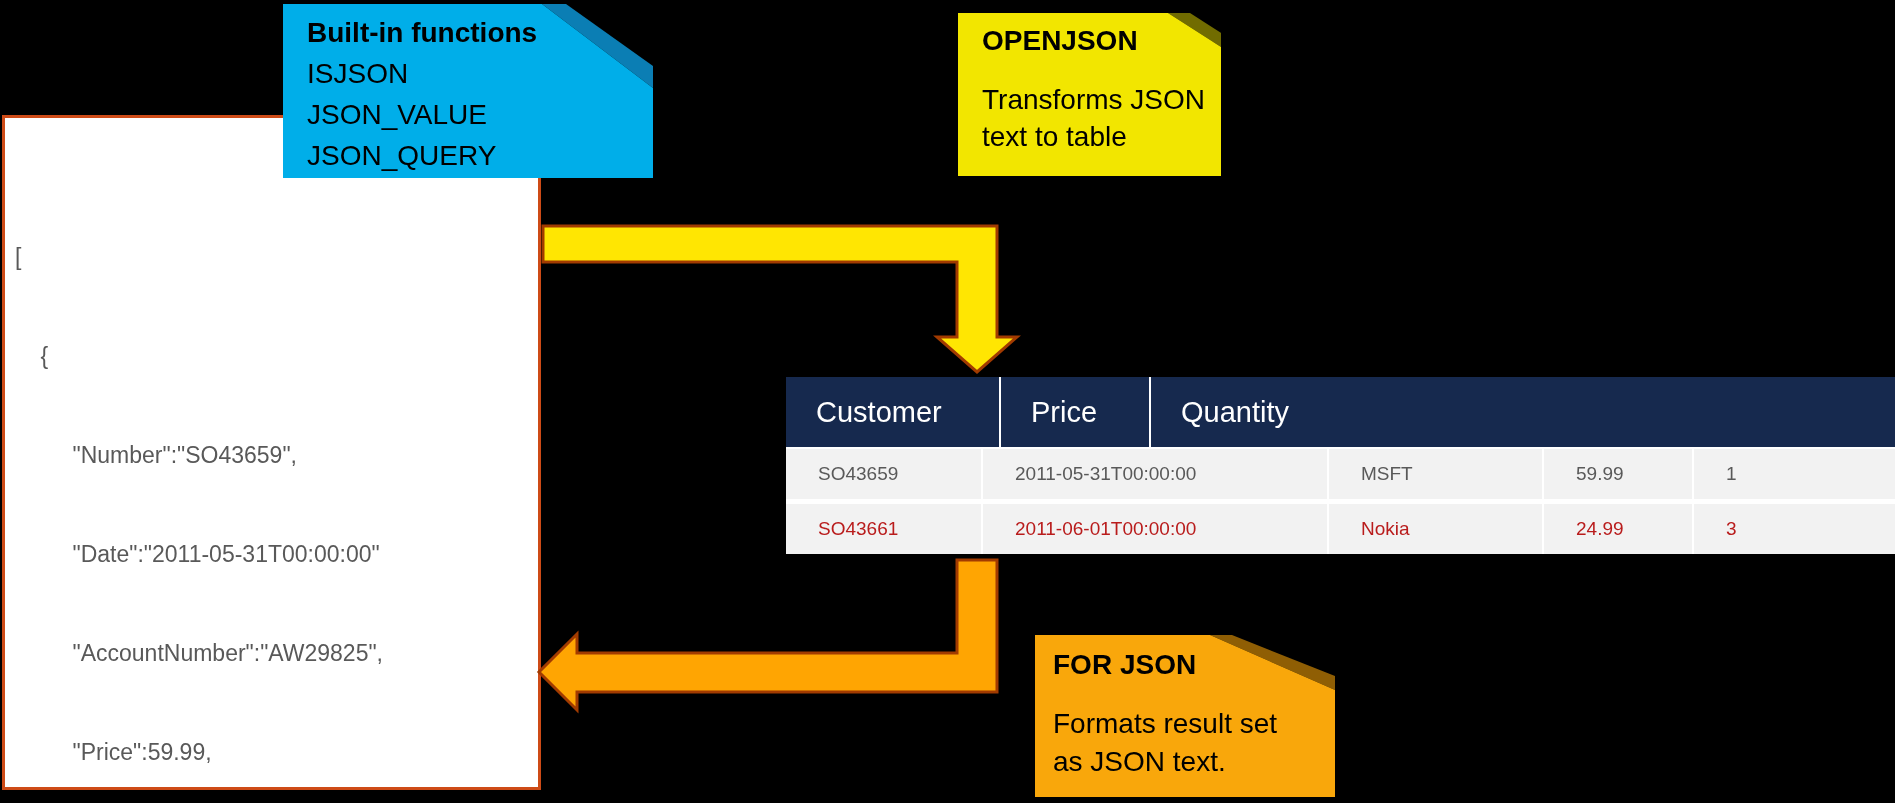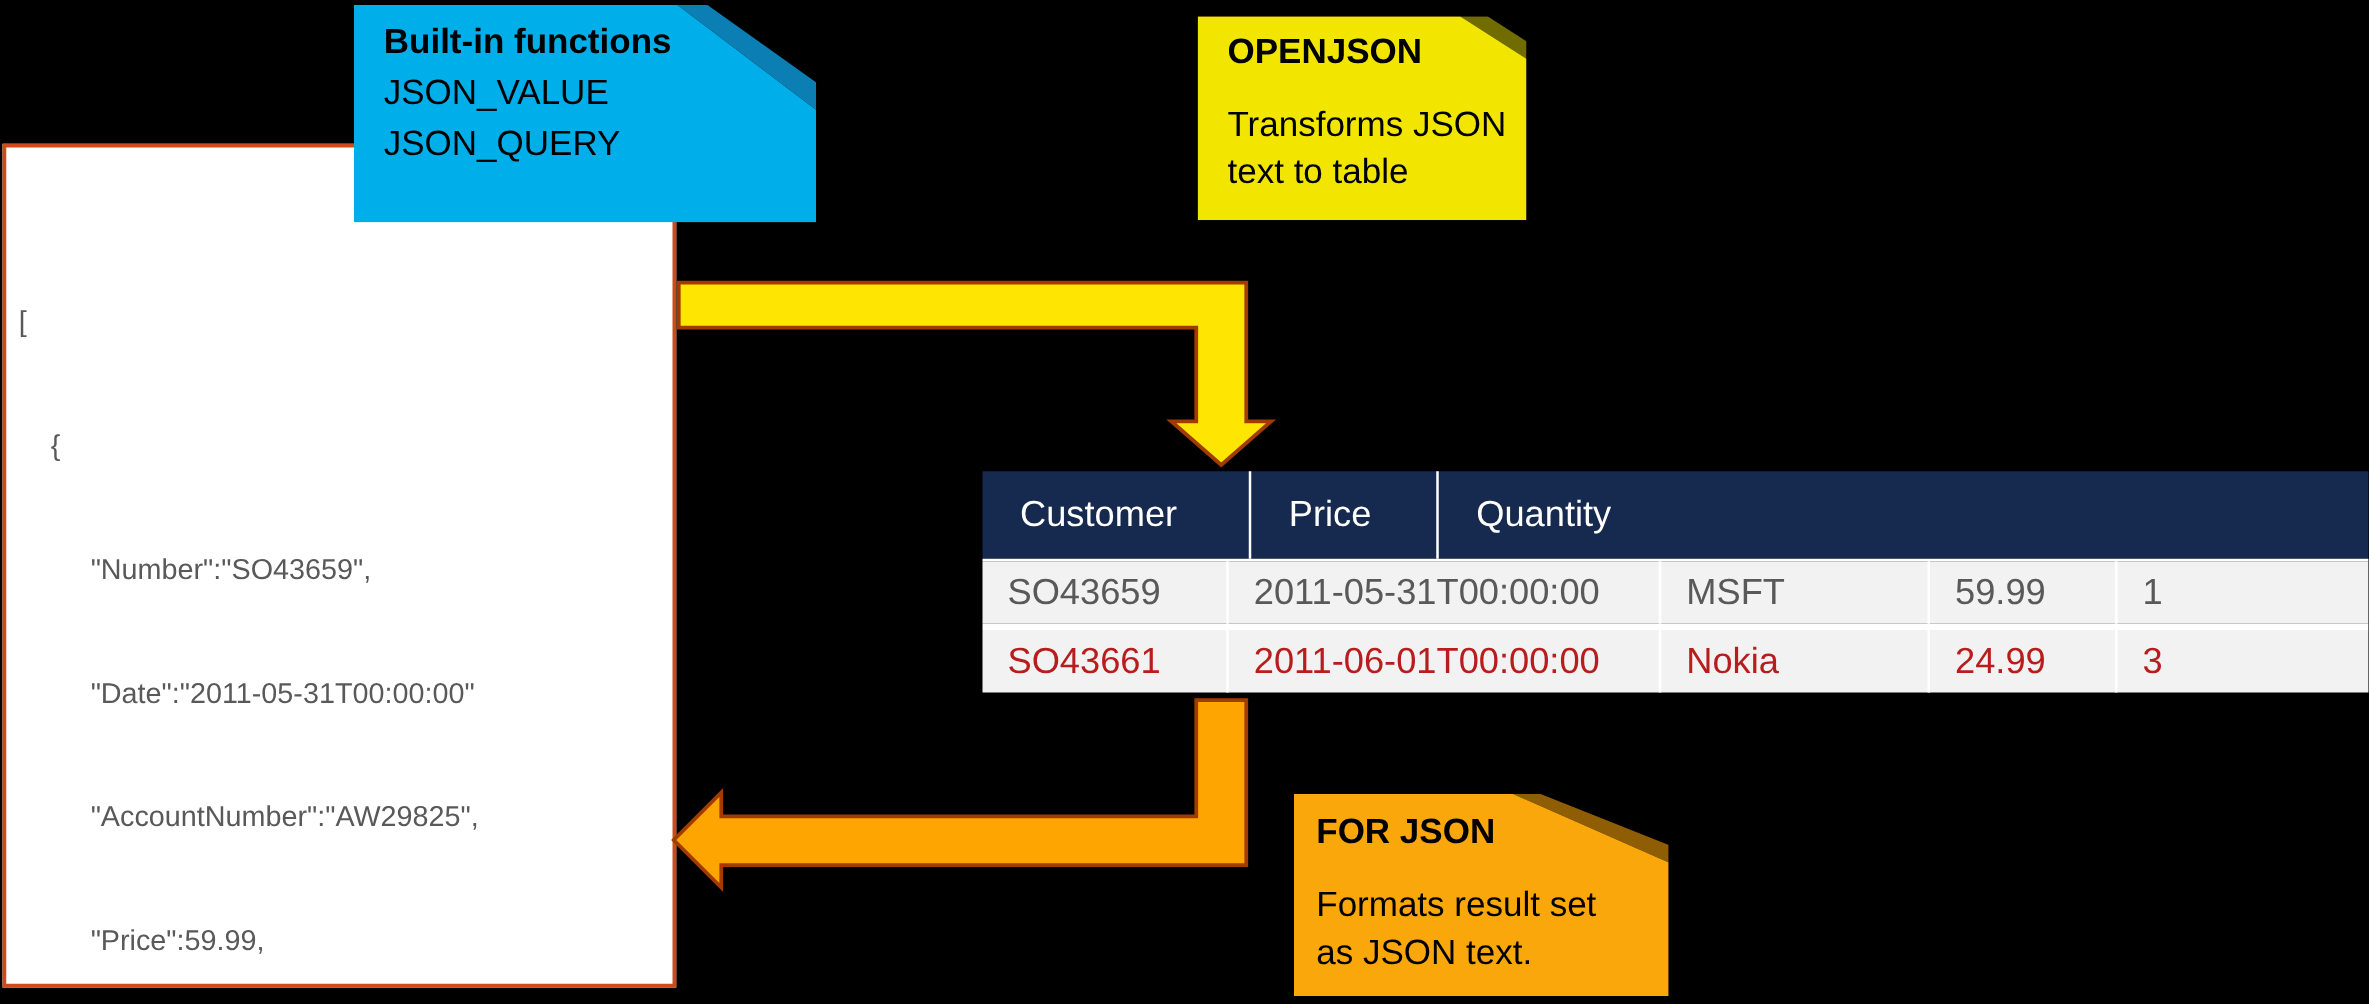--- a/index.html
+++ b/index.html
@@ -47,22 +47,22 @@
   
   #result-table { position:absolute; left:786px; top:377px; width:1109px; }
   .t-row { display:flex; }
   .t-cell { overflow:hidden; white-space:nowrap; }
   .t-head .t-cell {
     height:70px; line-height:70px; padding-left:30px;
     font-size:29px; border-right:2px solid #fff;
   }
   .t-head .t-cell:last-child { border-right:none; }
   .t-body-row .t-cell {
-    height:50px; line-height:50px; padding-left:20px;
-    font-size:29px; border-right:2px solid #fff;
+    height:50px; line-height:50px; padding-left:32px;
+    font-size:19px; border-right:2px solid #fff;
   }
   .t-body-row .t-cell:last-child { border-right:none; }
   .t-sep-thin { height:2px; background:#fff; }
   .t-sep { height:5px; background:#fff; }
   .c0 { width:197px; } .c1 { width:346px; } .c2 { width:215px; }
   .c3 { width:150px; } .c4 { width:201px; }
 </style>
 </head>
 <body>
 
@@ -92,20 +92,21 @@
   <svg id="arrows" viewBox="0 0 1895 803">
     <polygon points="543,226 997,226 997,337 1017,337 977,372 937,337 957,337 957,262 543,262" style="fill: rgb(255, 230, 2); stroke: rgb(162, 59, 0);"></polygon>
     <polygon points="957,560 997,560 997,692 577,692 577,710 539,672 577,634 577,653 957,653" style="fill: rgb(255, 165, 2); stroke: rgb(162, 59, 0);"></polygon>
   </svg>
 
   <div class="note" id="note-builtin">
     <div class="note-fold" style="background-color: rgb(11, 126, 180);"></div>
     <div class="note-body" style="background-color: rgb(0, 174, 233);"></div>
     <div class="note-text">
       <div class="note-title">Built-in functions</div>
+      <div>ISJSON</div>
       <div>JSON_VALUE</div>
       <div>JSON_QUERY</div>
     </div>
   </div>
 
   <div class="note" id="note-openjson">
     <div class="note-fold" style="background-color: rgb(113, 108, 0);"></div>
     <div class="note-body" style="background-color: rgb(242, 230, 0);"></div>
     <div class="note-text note-title">OPENJSON</div>
     <div class="note-text note-lines">

